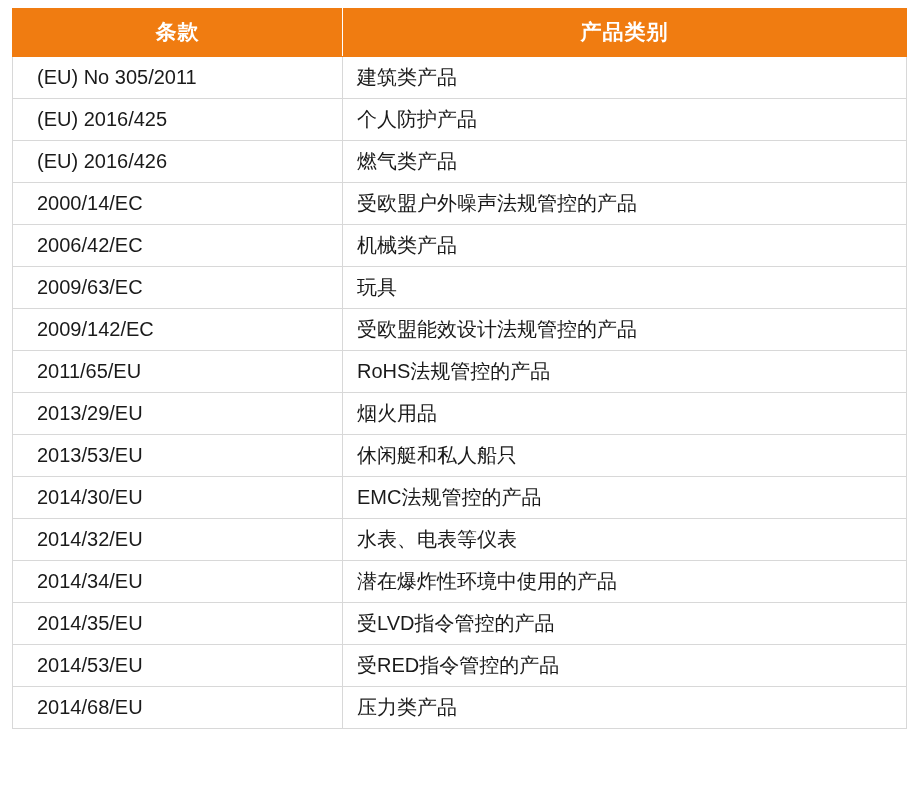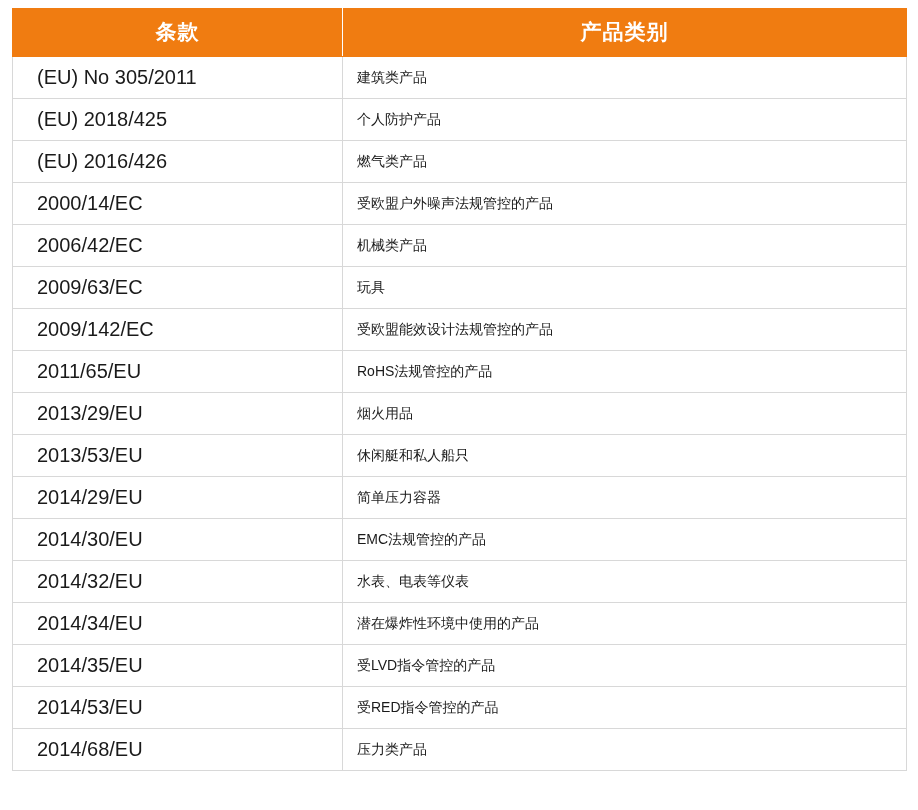--- a/index.html
+++ b/index.html
@@ -49,21 +49,21 @@
     vertical-align: middle;
     line-height: 1.3;
     white-space: pre-line;
   }
   tbody td.clause-cell {
     padding-left: 24px;
     font-size: 20px;
   }
   tbody td.category-cell {
     padding-left: 14px;
-    font-size: 14px;
+    font-size: 20px;
   }
 </style>
 </head>
 <body>
 
 <div class="sheet">
   <table class="reg-table">
     <colgroup>
       <col class="col-clause">
       <col class="col-category">
@@ -73,21 +73,21 @@
         <th class="clause-head">条款</th>
         <th>产品类别</th>
       </tr>
     </thead>
     <tbody>
       <tr>
         <td class="clause-cell">(EU) No 305/2011</td>
         <td class="category-cell">建筑类产品</td>
       </tr>
       <tr>
-        <td class="clause-cell">(EU) 2018/425</td>
+        <td class="clause-cell">(EU) 2016/425</td>
         <td class="category-cell">个人防护产品</td>
       </tr>
       <tr>
         <td class="clause-cell">(EU) 2016/426</td>
         <td class="category-cell">燃气类产品</td>
       </tr>
       <tr>
         <td class="clause-cell">2000/14/EC</td>
         <td class="category-cell">受欧盟户外噪声法规管控的产品</td>
       </tr>
@@ -109,24 +109,20 @@
       </tr>
       <tr>
         <td class="clause-cell">2013/29/EU</td>
         <td class="category-cell">烟火用品</td>
       </tr>
       <tr>
         <td class="clause-cell">2013/53/EU</td>
         <td class="category-cell">休闲艇和私人船只</td>
       </tr>
       <tr>
-        <td class="clause-cell">2014/29/EU</td>
-        <td class="category-cell">简单压力容器</td>
-      </tr>
-      <tr>
         <td class="clause-cell">2014/30/EU</td>
         <td class="category-cell">EMC法规管控的产品</td>
       </tr>
       <tr>
         <td class="clause-cell">2014/32/EU</td>
         <td class="category-cell">水表、电表等仪表</td>
       </tr>
       <tr>
         <td class="clause-cell">2014/34/EU</td>
         <td class="category-cell">潜在爆炸性环境中使用的产品</td>

